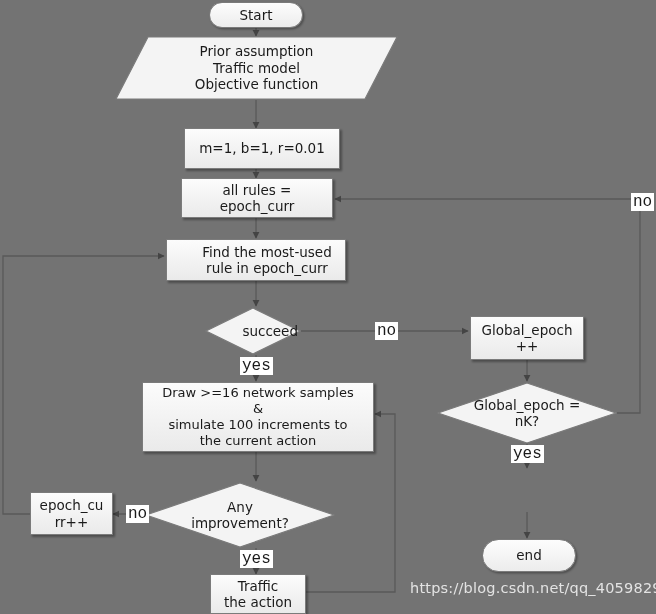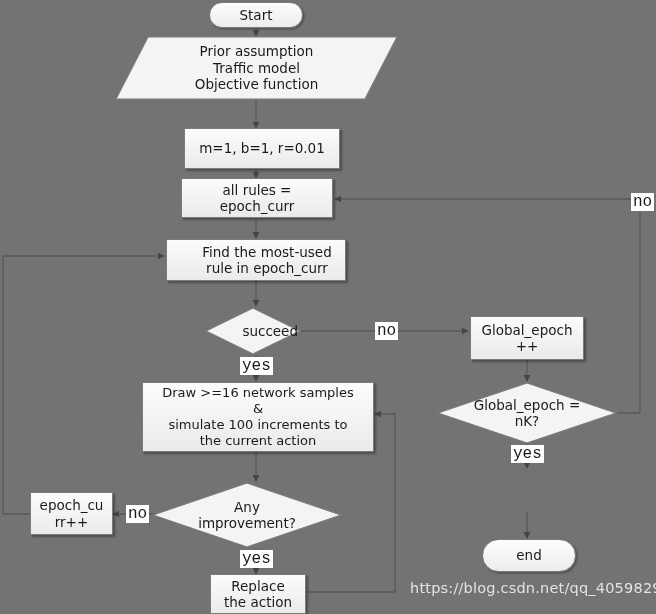--- a/index.html
+++ b/index.html
@@ -179,35 +179,35 @@
     <span class="node-text">succeed</span>
   </div>
 
   <div class="node proc" style="left:142px; top:382px; width:232px; height:70px; font-size:13px;">
     <span class="node-text">Draw &gt;=16 network samples
 &amp;
 simulate 100 increments to
 the current action</span>
   </div>
 
-  <div class="node dec" style="left:152px; top:482px; width:190px; height:66px;">
+  <div class="node dec" style="left:145px; top:482px; width:190px; height:66px;">
     <svg class="dec-shape" viewBox="0 0 190 66" preserveAspectRatio="none" xmlns="http://www.w3.org/2000/svg">
       <polygon points="95,1 189,33 95,65 1,33" fill="#f4f4f4" stroke="#7b7b7b" stroke-width="1.2"></polygon>
     </svg>
     <span class="node-text">Any
 improvement?</span>
   </div>
 
   <div class="node proc" style="left:30px; top:492px; width:83px; height:43px;">
     <span class="node-text">epoch_cu
 rr++</span>
   </div>
 
   <div class="node proc" style="left:210px; top:574px; width:96px; height:40px;">
-    <span class="node-text">Replace
+    <span class="node-text">Traffic
 the action</span>
   </div>
 
   <div class="node proc" style="left:470px; top:316px; width:114px; height:44px;">
     <span class="node-text">Global_epoch
 ++</span>
   </div>
 
   <div class="node dec" style="left:437px; top:382px; width:180px; height:62px;">
     <svg class="dec-shape" viewBox="0 0 180 62" preserveAspectRatio="none" xmlns="http://www.w3.org/2000/svg">

